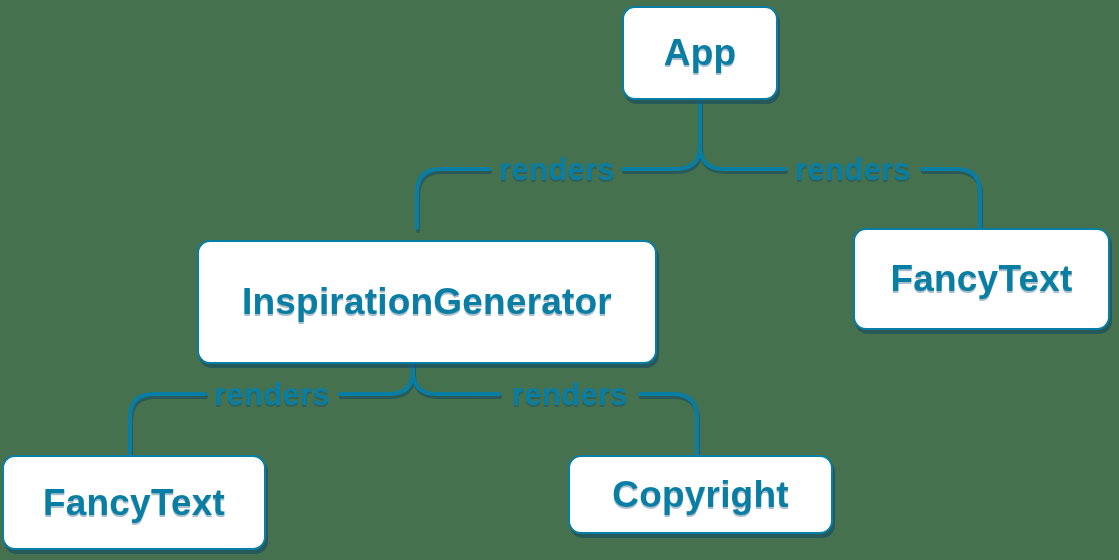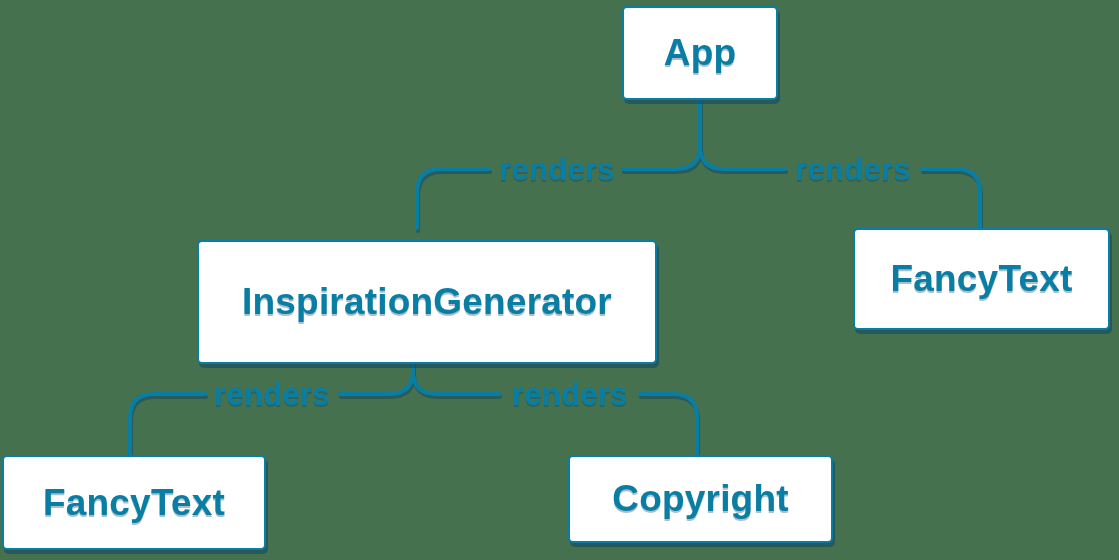--- a/index.html
+++ b/index.html
@@ -20,21 +20,21 @@
   .edges-svg {
     position: absolute;
     left: 0; top: 0;
     width: 1119px;
     height: 560px;
   }
   .node {
     position: absolute;
     background: #ffffff;
     border: 2.5px solid #087EA4;
-    border-radius: 5px;
+    border-radius: 13px;
     box-shadow: 2px 4px 0 rgba(16, 70, 100, 0.55);
     display: flex;
     align-items: center;
     justify-content: center;
     box-sizing: border-box;
   }
   .node-label {
     color: #087EA4;
     font-size: 37px;
     font-weight: bold;
@@ -50,21 +50,21 @@
     font-weight: bold;
     letter-spacing: 0.3px;
     text-shadow: 0 2px 0 rgba(16, 70, 100, 0.35);
     white-space: nowrap;
   }
   
   #node-app            { left: 622px; top: 6px;   width: 156px; height: 94px; }
   #node-inspiration    { left: 197px; top: 240px; width: 460px; height: 124px; }
   #node-fancy-right    { left: 853px; top: 228px; width: 257px; height: 102px; }
   #node-fancy-left     { left: 2px;   top: 455px; width: 264px; height: 95px; }
-  #node-copyright      { left: 568px; top: 455px; width: 265px; height: 88px; }
+  #node-copyright      { left: 568px; top: 455px; width: 265px; height: 79px; }
   
   #edge-label-0 { left: 557px; top: 170px; }
   #edge-label-1 { left: 853px; top: 170px; }
   #edge-label-2 { left: 272px; top: 395px; }
   #edge-label-3 { left: 570px; top: 395px; }
 </style>
 </head>
 <body>
 
 <div class="canvas">

